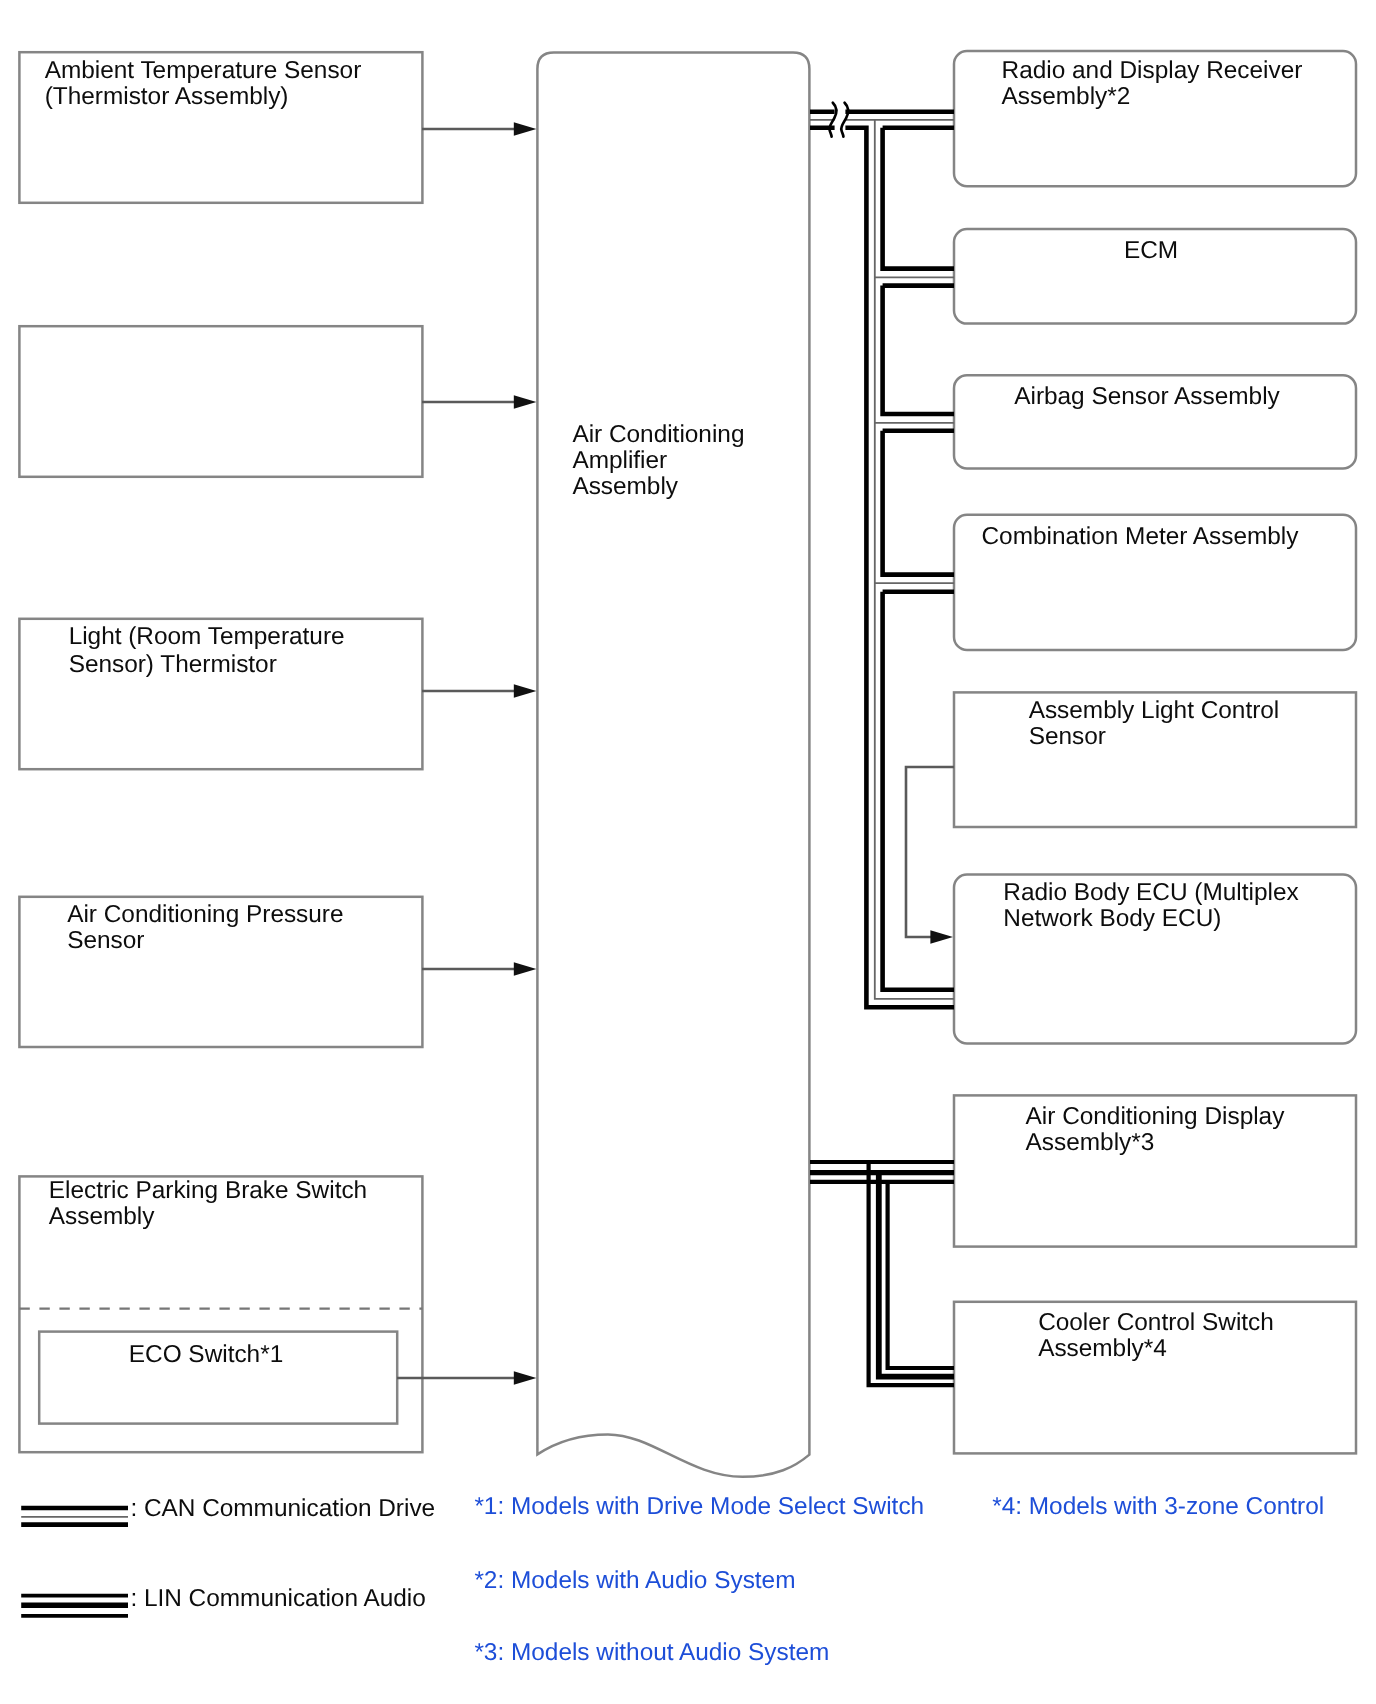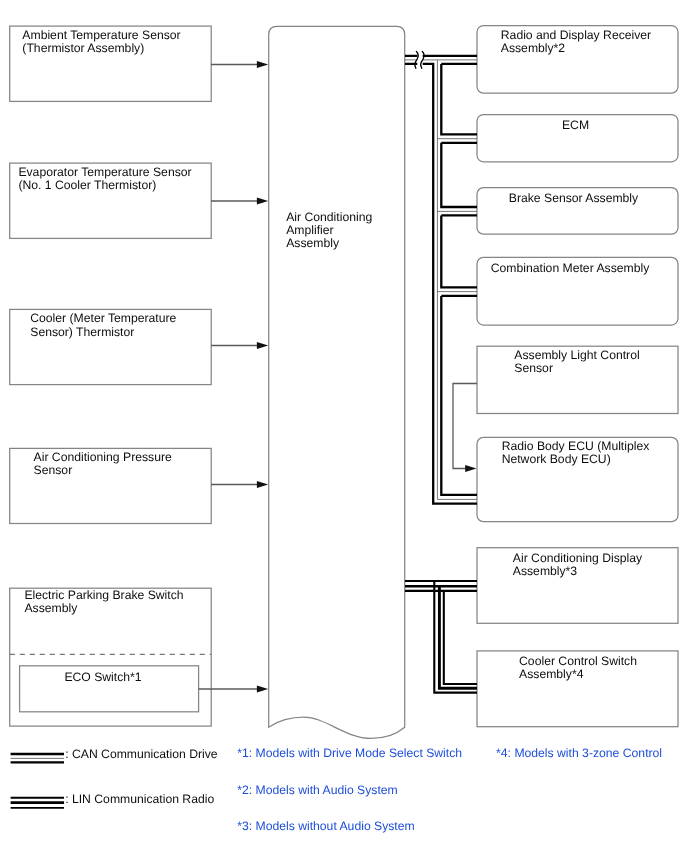--- a/index.html
+++ b/index.html
@@ -125,38 +125,37 @@
     </g>
     <g>
       <path stroke-width="1.9" d="M 10.6,797.8 L 64,797.8"></path>
       <path stroke-width="2.8" d="M 10.6,802.6 L 64,802.6"></path>
       <path stroke-width="1.9" d="M 10.6,807.9 L 64,807.9"></path>
     </g>
   </g>
 </svg>
 <div id="labels">
   <div class="lbl" style="left:8px;top:29px;width:187px;text-align:center"><div class="inner"><div>Ambient Temperature Sensor</div><div>(Thermistor Assembly)</div></div></div>
-  <div class="lbl" style="left:11.5px;top:165.8px;width:187px;text-align:center"><div class="inner"><div>Evaporator Temperature Sensor</div><div>(No. 1 Cooler Thermistor)</div></div></div>
-  <div class="lbl" style="left:9.8px;top:312.2px;width:187px;text-align:center"><div class="inner"><div>Cooler (Meter Temperature</div><div>Sensor) Thermistor</div></div></div>
+  <div class="lbl" style="left:9.8px;top:312.2px;width:187px;text-align:center"><div class="inner"><div>Light (Room Temperature</div><div>Sensor) Thermistor</div></div></div>
   <div class="lbl" style="left:9.2px;top:450.8px;width:187px;text-align:center"><div class="inner"><div>Air Conditioning Pressure</div><div>Sensor</div></div></div>
   <div class="lbl" style="left:10.5px;top:588.8px;width:187px;text-align:center"><div class="inner"><div>Electric Parking Brake Switch</div><div>Assembly</div></div></div>
   <div class="lbl" style="left:19.5px;top:671.3px;width:167px;text-align:center"><div class="inner"><div>ECO Switch*1</div></div></div>
 
   <div class="lbl" style="left:286.2px;top:210.6px;width:120px;text-align:left"><div class="inner"><div>Air Conditioning</div><div>Amplifier</div><div>Assembly</div></div></div>
 
   <div class="lbl" style="left:479.5px;top:29.1px;width:193px;text-align:center"><div class="inner"><div>Radio and Display Receiver</div><div>Assembly*2</div></div></div>
   <div class="lbl" style="left:479px;top:119.1px;width:193px;text-align:center"><div class="inner"><div>ECM</div></div></div>
-  <div class="lbl" style="left:477px;top:192.1px;width:193px;text-align:center"><div class="inner"><div>Brake Sensor Assembly</div></div></div>
+  <div class="lbl" style="left:477px;top:192.1px;width:193px;text-align:center"><div class="inner"><div>Airbag Sensor Assembly</div></div></div>
   <div class="lbl" style="left:473.5px;top:261.7px;width:193px;text-align:center"><div class="inner"><div>Combination Meter Assembly</div></div></div>
   <div class="lbl" style="left:480.5px;top:348.6px;width:193px;text-align:center"><div class="inner"><div>Assembly Light Control</div><div>Sensor</div></div></div>
   <div class="lbl" style="left:479px;top:439.8px;width:193px;text-align:center"><div class="inner"><div>Radio Body ECU (Multiplex</div><div>Network Body ECU)</div></div></div>
   <div class="lbl" style="left:481px;top:551.5px;width:193px;text-align:center"><div class="inner"><div>Air Conditioning Display</div><div>Assembly*3</div></div></div>
   <div class="lbl" style="left:481.5px;top:654.8px;width:193px;text-align:center"><div class="inner"><div>Cooler Control Switch</div><div>Assembly*4</div></div></div>
 
   <div class="leg" style="left:65.2px;top:746.5px">: CAN Communication Drive</div>
-  <div class="leg" style="left:65.2px;top:791.5px">: LIN Communication Radio</div>
+  <div class="leg" style="left:65.2px;top:791.5px">: LIN Communication Audio</div>
 
   <div class="fn" style="left:237.2px;top:746.3px">*1: Models with Drive Mode Select Switch</div>
   <div class="fn" style="left:237.2px;top:783.4px">*2: Models with Audio System</div>
   <div class="fn" style="left:237.2px;top:818.5px">*3: Models without Audio System</div>
   <div class="fn" style="left:496.1px;top:746.3px">*4: Models with 3-zone Control</div>
 </div>
 </div>
 
 </body></html>

